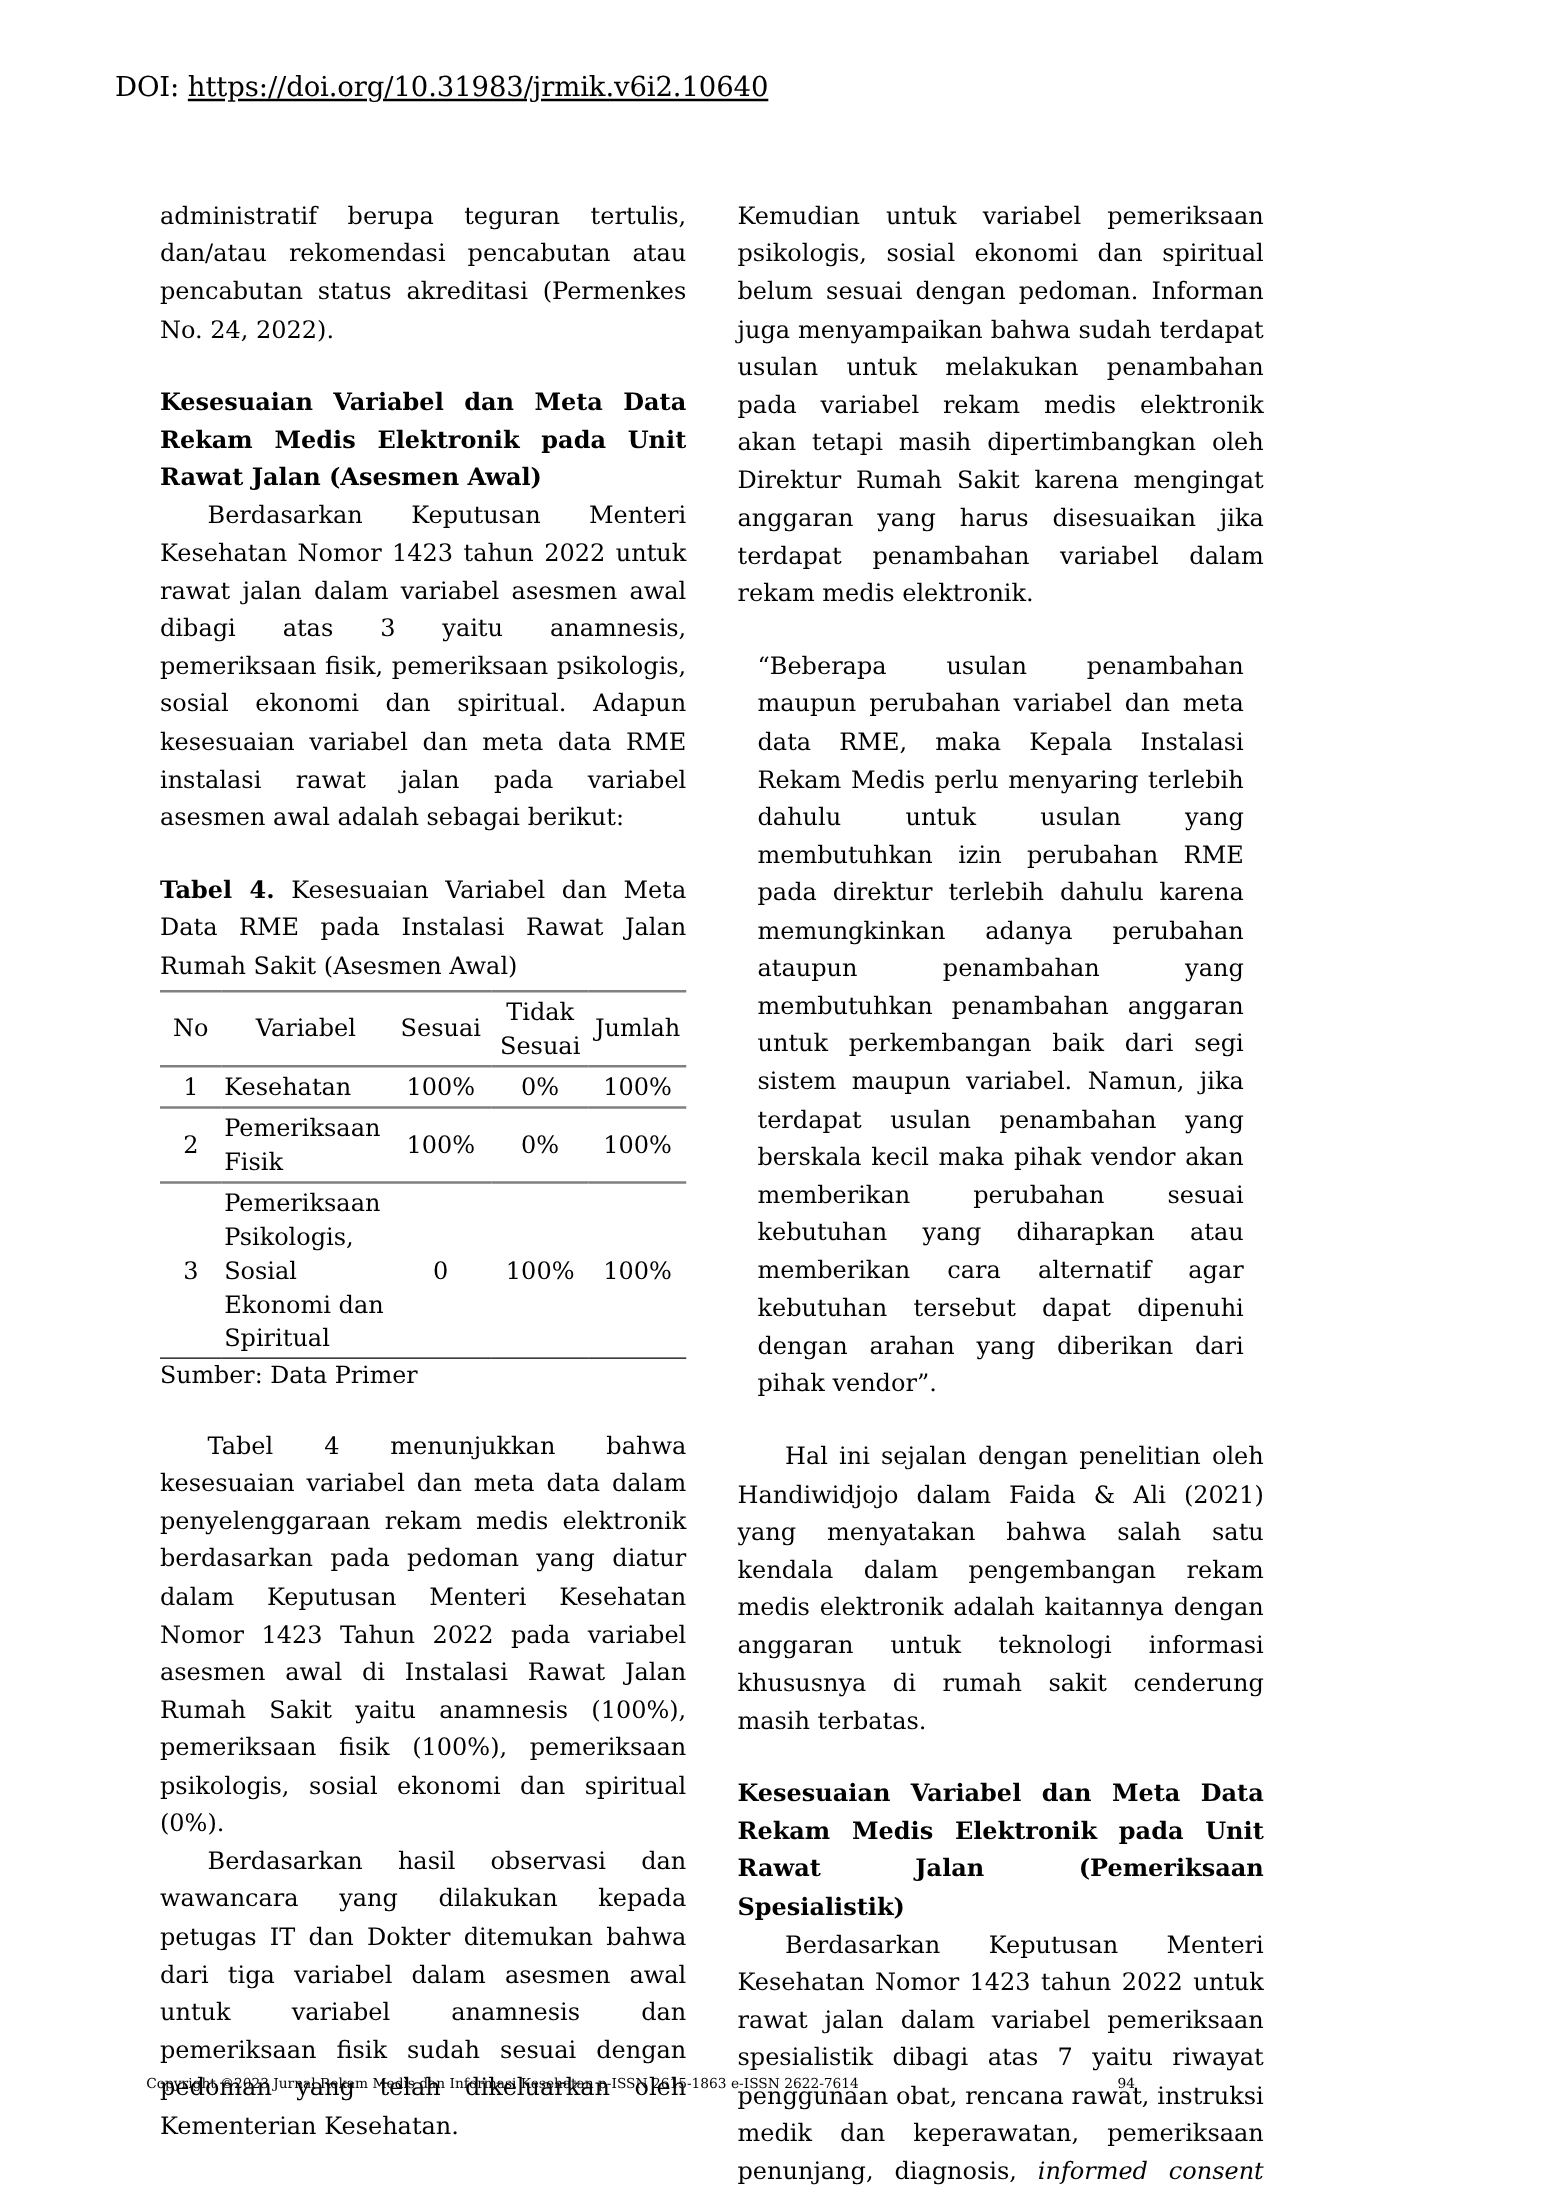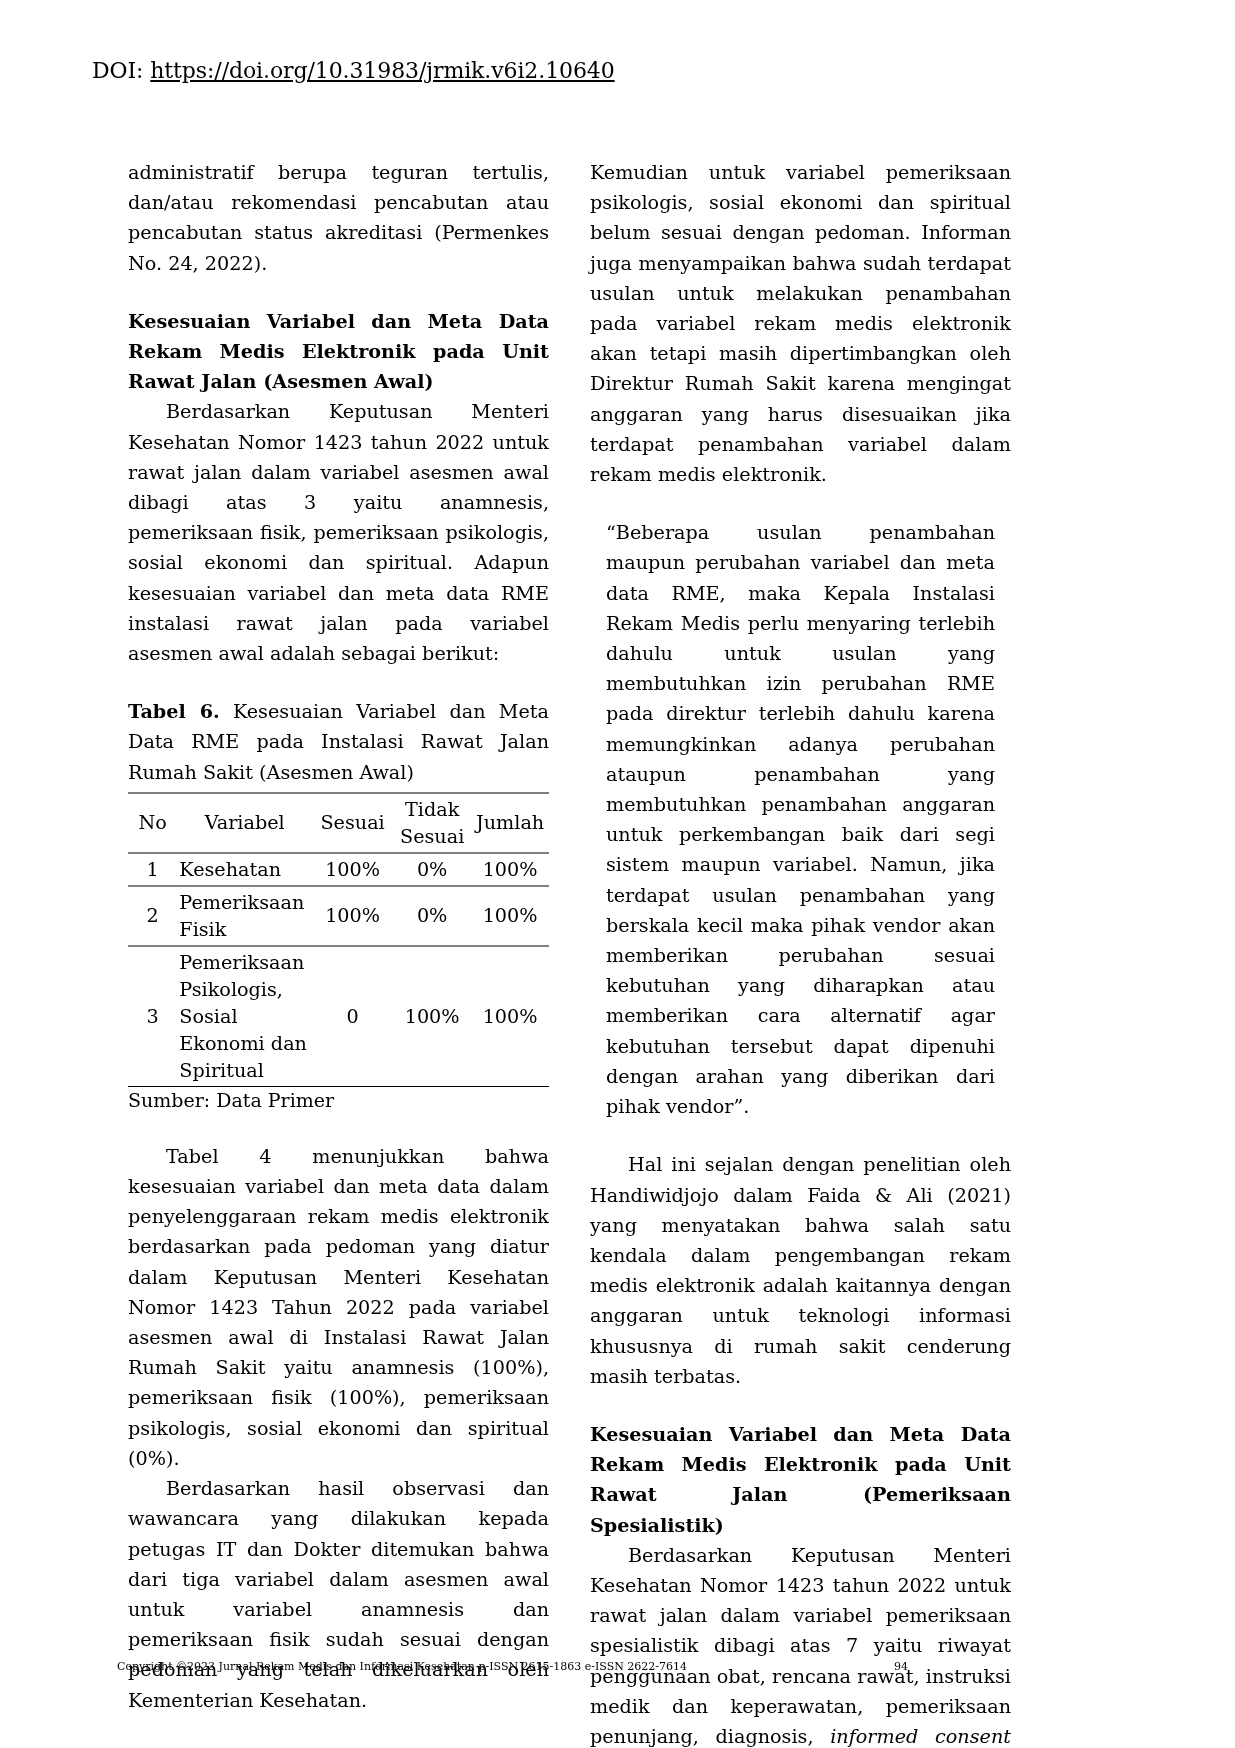--- a/index.html
+++ b/index.html
@@ -151,21 +151,21 @@
   </div>
 
   <div class="col col-left">
 
     <p class="j">administratif berupa teguran tertulis, dan/atau rekomendasi pencabutan atau pencabutan status akreditasi (Permenkes No. 24, 2022).</p>
 
     <p class="heading gap-before">Kesesuaian Variabel dan Meta Data Rekam Medis Elektronik pada Unit Rawat Jalan (Asesmen Awal)</p>
 
     <p class="indent j">Berdasarkan Keputusan Menteri Kesehatan Nomor 1423 tahun 2022 untuk rawat jalan dalam variabel asesmen awal dibagi atas 3 yaitu anamnesis, pemeriksaan fisik, pemeriksaan psikologis, sosial ekonomi dan spiritual. Adapun kesesuaian variabel dan meta data RME instalasi rawat jalan pada variabel asesmen awal adalah sebagai berikut:</p>
 
-    <p class="table-caption gap-before"><b>Tabel 6.</b><span> Kesesuaian Variabel dan Meta Data RME pada Instalasi Rawat Jalan Rumah Sakit (Asesmen Awal)</span></p>
+    <p class="table-caption gap-before"><b>Tabel 4.</b><span> Kesesuaian Variabel dan Meta Data RME pada Instalasi Rawat Jalan Rumah Sakit (Asesmen Awal)</span></p>
 
     <table class="rme">
       <thead>
         <tr class="rule-top">
           <th class="c col-no rule-top">No</th>
           <th class="c col-var rule-top">Variabel</th>
           <th class="c col-ses rule-top">Sesuai</th>
           <th class="c col-tidak rule-top">
             <div>Tidak</div>
             <div>Sesuai</div>

